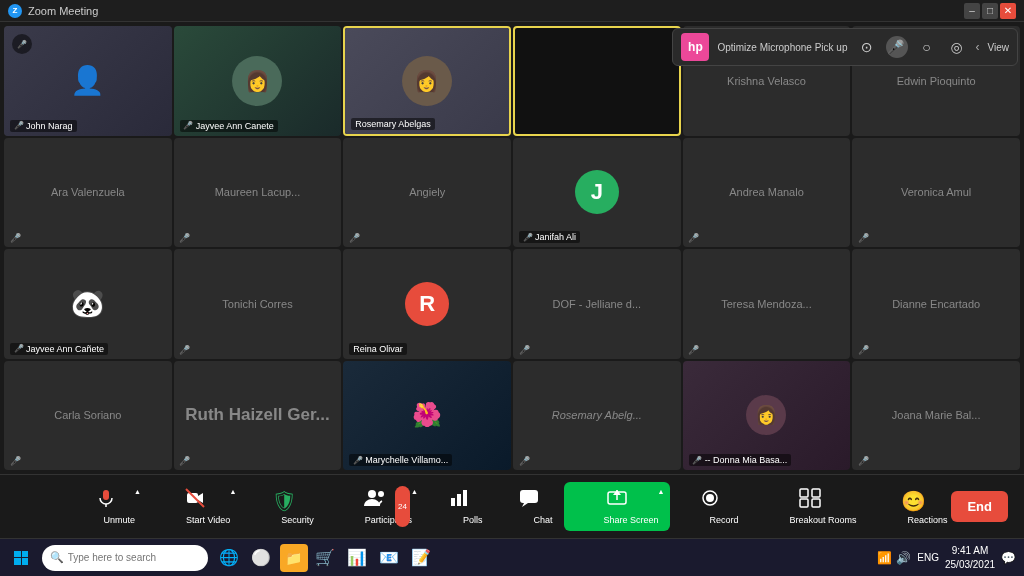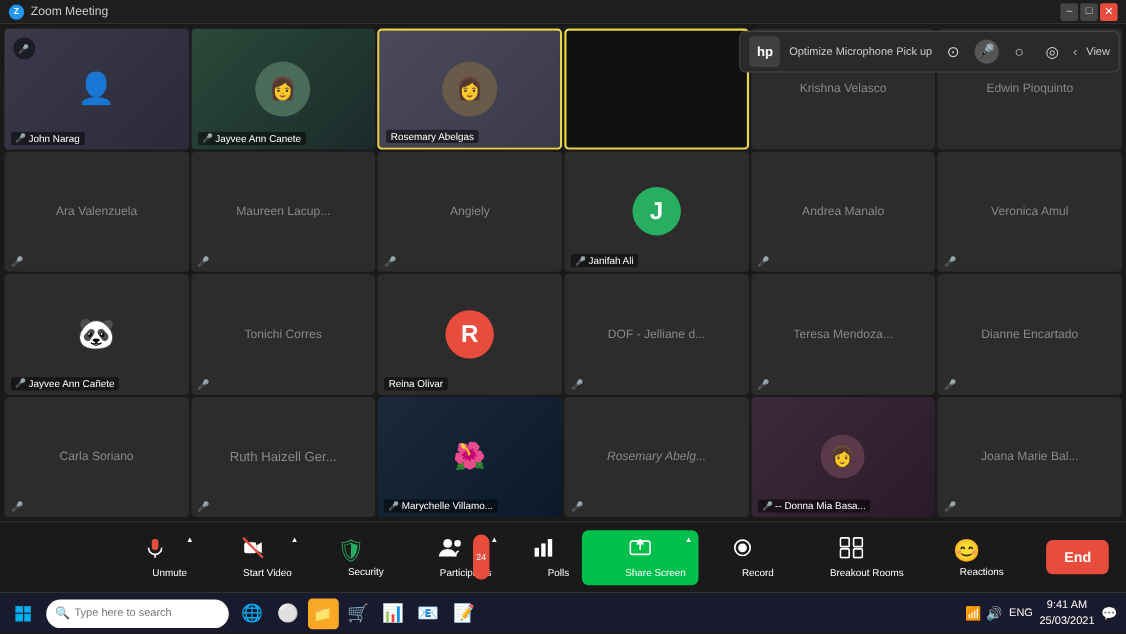--- a/index.html
+++ b/index.html
@@ -77,21 +77,21 @@
       border-radius: 6px;
       padding: 4px 8px;
       display: flex;
       align-items: center;
       gap: 8px;
       z-index: 10;
     }
     .hp-logo {
       width: 28px;
       height: 28px;
-      background: #404040;
+      background: #ec4899;
       border-radius: 4px;
       display: flex;align-items:center;justify-content:center;
       color: white;
       font-size: 12px;
       font-weight: bold;
     }
     .hp-text {
       color: #ccc;
       font-size: 10px;
     }
@@ -490,21 +490,21 @@
       <div style="color:#888;font-size:11px;text-align:center;">Dianne Encartado</div>
       <div style="position:absolute;bottom:4px;left:6px;color:#e74c3c;font-size:9px;">🎤</div>
     </div>
 
     <div class="video-cell">
       <div style="color:#888;font-size:11px;text-align:center;">Carla Soriano</div>
       <div style="position:absolute;bottom:4px;left:6px;color:#e74c3c;font-size:9px;">🎤</div>
     </div>
 
     <div class="video-cell">
-      <div style="color:#888;font-size:12px;text-align:center;">Ruth Haizell Ger...</div>
+      <div style="color:#888;font-size:17px;text-align:center;font-weight:bold;">Ruth Haizell Ger...</div>
       <div style="position:absolute;bottom:4px;left:6px;color:#e74c3c;font-size:9px;">🎤</div>
     </div>
 
     <div class="video-cell" style="background:#1a2a2a;">
       <div style="width:100%;height:100%;background:linear-gradient(135deg,#1a2a3a,#0a1a2a);display:flex;align-items:center;justify-content:center;">
         <div style="font-size:24px;">🌺</div>
       </div>
       <div class="name-with-mute">
         <span style="color:#e74c3c;font-size:8px;">🎤</span>
         <span>Marychelle Villamo...</span>
@@ -583,20 +583,29 @@
     <div class="toolbar-btn-icon">
       <svg width="20" height="20" viewBox="0 0 20 20">
           <rect x="2" y="10" width="4" height="8" fill="white"></rect>
           <rect x="8" y="6" width="4" height="12" fill="white"></rect>
           <rect x="14" y="2" width="4" height="16" fill="white"></rect>
         </svg>
     </div>
     <span class="toolbar-btn-label">Polls</span>
   </div>
 
+  <div class="toolbar-btn">
+    <div class="toolbar-btn-icon">
+      <svg width="20" height="20" viewBox="0 0 20 20">
+          <rect x="1" y="2" width="18" height="13" rx="3" fill="white"></rect>
+          <polygon points="5,15 3,19 9,15" fill="white"></polygon>
+        </svg>
+    </div>
+    <span class="toolbar-btn-label">Chat</span>
+  </div>
 
   <div class="toolbar-btn share-screen-btn">
     <div class="toolbar-btn-icon">
       <svg width="20" height="20" viewBox="0 0 20 20">
           <rect x="1" y="4" width="18" height="12" rx="2" fill="none" stroke="white" stroke-width="1.5"></rect>
           <polygon points="10,2 14,7 6,7" fill="white"></polygon>
           <line x1="10" y1="2" x2="10" y2="12" stroke="white" stroke-width="1.5"></line>
         </svg>
     </div>
     <span class="toolbar-btn-label">Share Screen</span>

